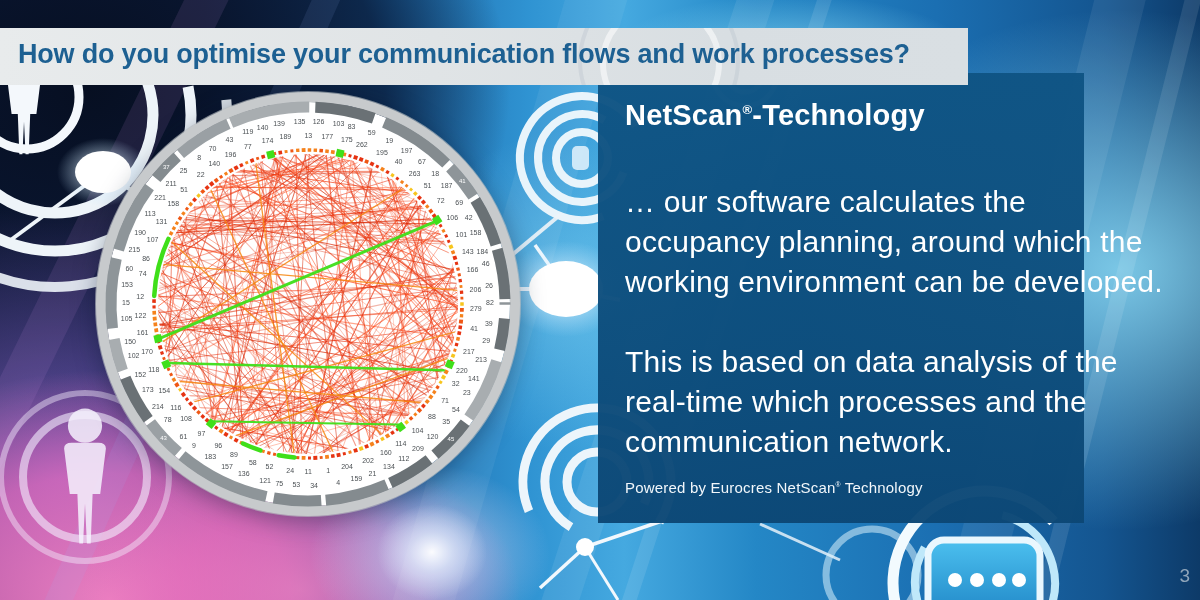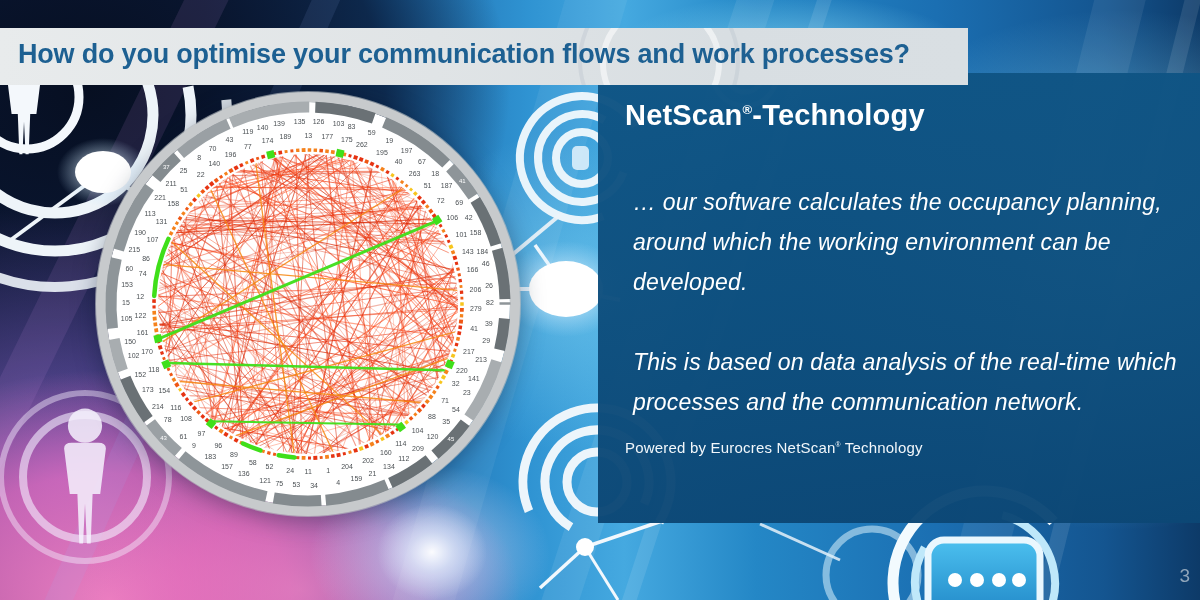--- a/index.html
+++ b/index.html
@@ -26,34 +26,33 @@
   }
 
   
   #diagram{
     position:absolute;left:90px;top:86px;width:436px;height:436px;z-index:10;
     filter:drop-shadow(0 5px 12px rgba(0,15,40,.35));
   }
 
   
   .panel{
-    position:absolute;left:598px;top:73px;width:602px;height:450px;z-index:20;
+    position:absolute;left:598px;top:73px;width:486px;height:450px;z-index:20;
     background:linear-gradient(180deg,rgba(15,84,132,.97) 0%,rgba(13,77,124,.97) 60%,rgba(12,71,117,.97) 100%);
     box-sizing:border-box;
     padding:26px 34px 8px 27px;
     color:#ffffff;
   }
   .panel h1{
     margin:0 0 50px 0;font-size:29px;font-weight:bold;letter-spacing:.2px;
   }
   .panel h1 sup,.powered sup{font-size:.45em;vertical-align:super;line-height:0;}
   .panel p{
-    margin:8px;font-size:23px;font-weight:normal;line-height:40px;letter-spacing:.2px;
+    margin:0;font-size:30px;font-weight:normal;line-height:40px;letter-spacing:.2px;
     width:552px;
-    font-style:italic;
   }
   .panel p.p1{margin-bottom:40px;}
   .powered{
     margin-top:17px;font-size:15px;letter-spacing:.2px;color:#f2f7fb;
   }
 
   
   .page-number{
     position:absolute;right:10px;top:565px;z-index:25;
     font-size:19px;color:#8fa5ba;

